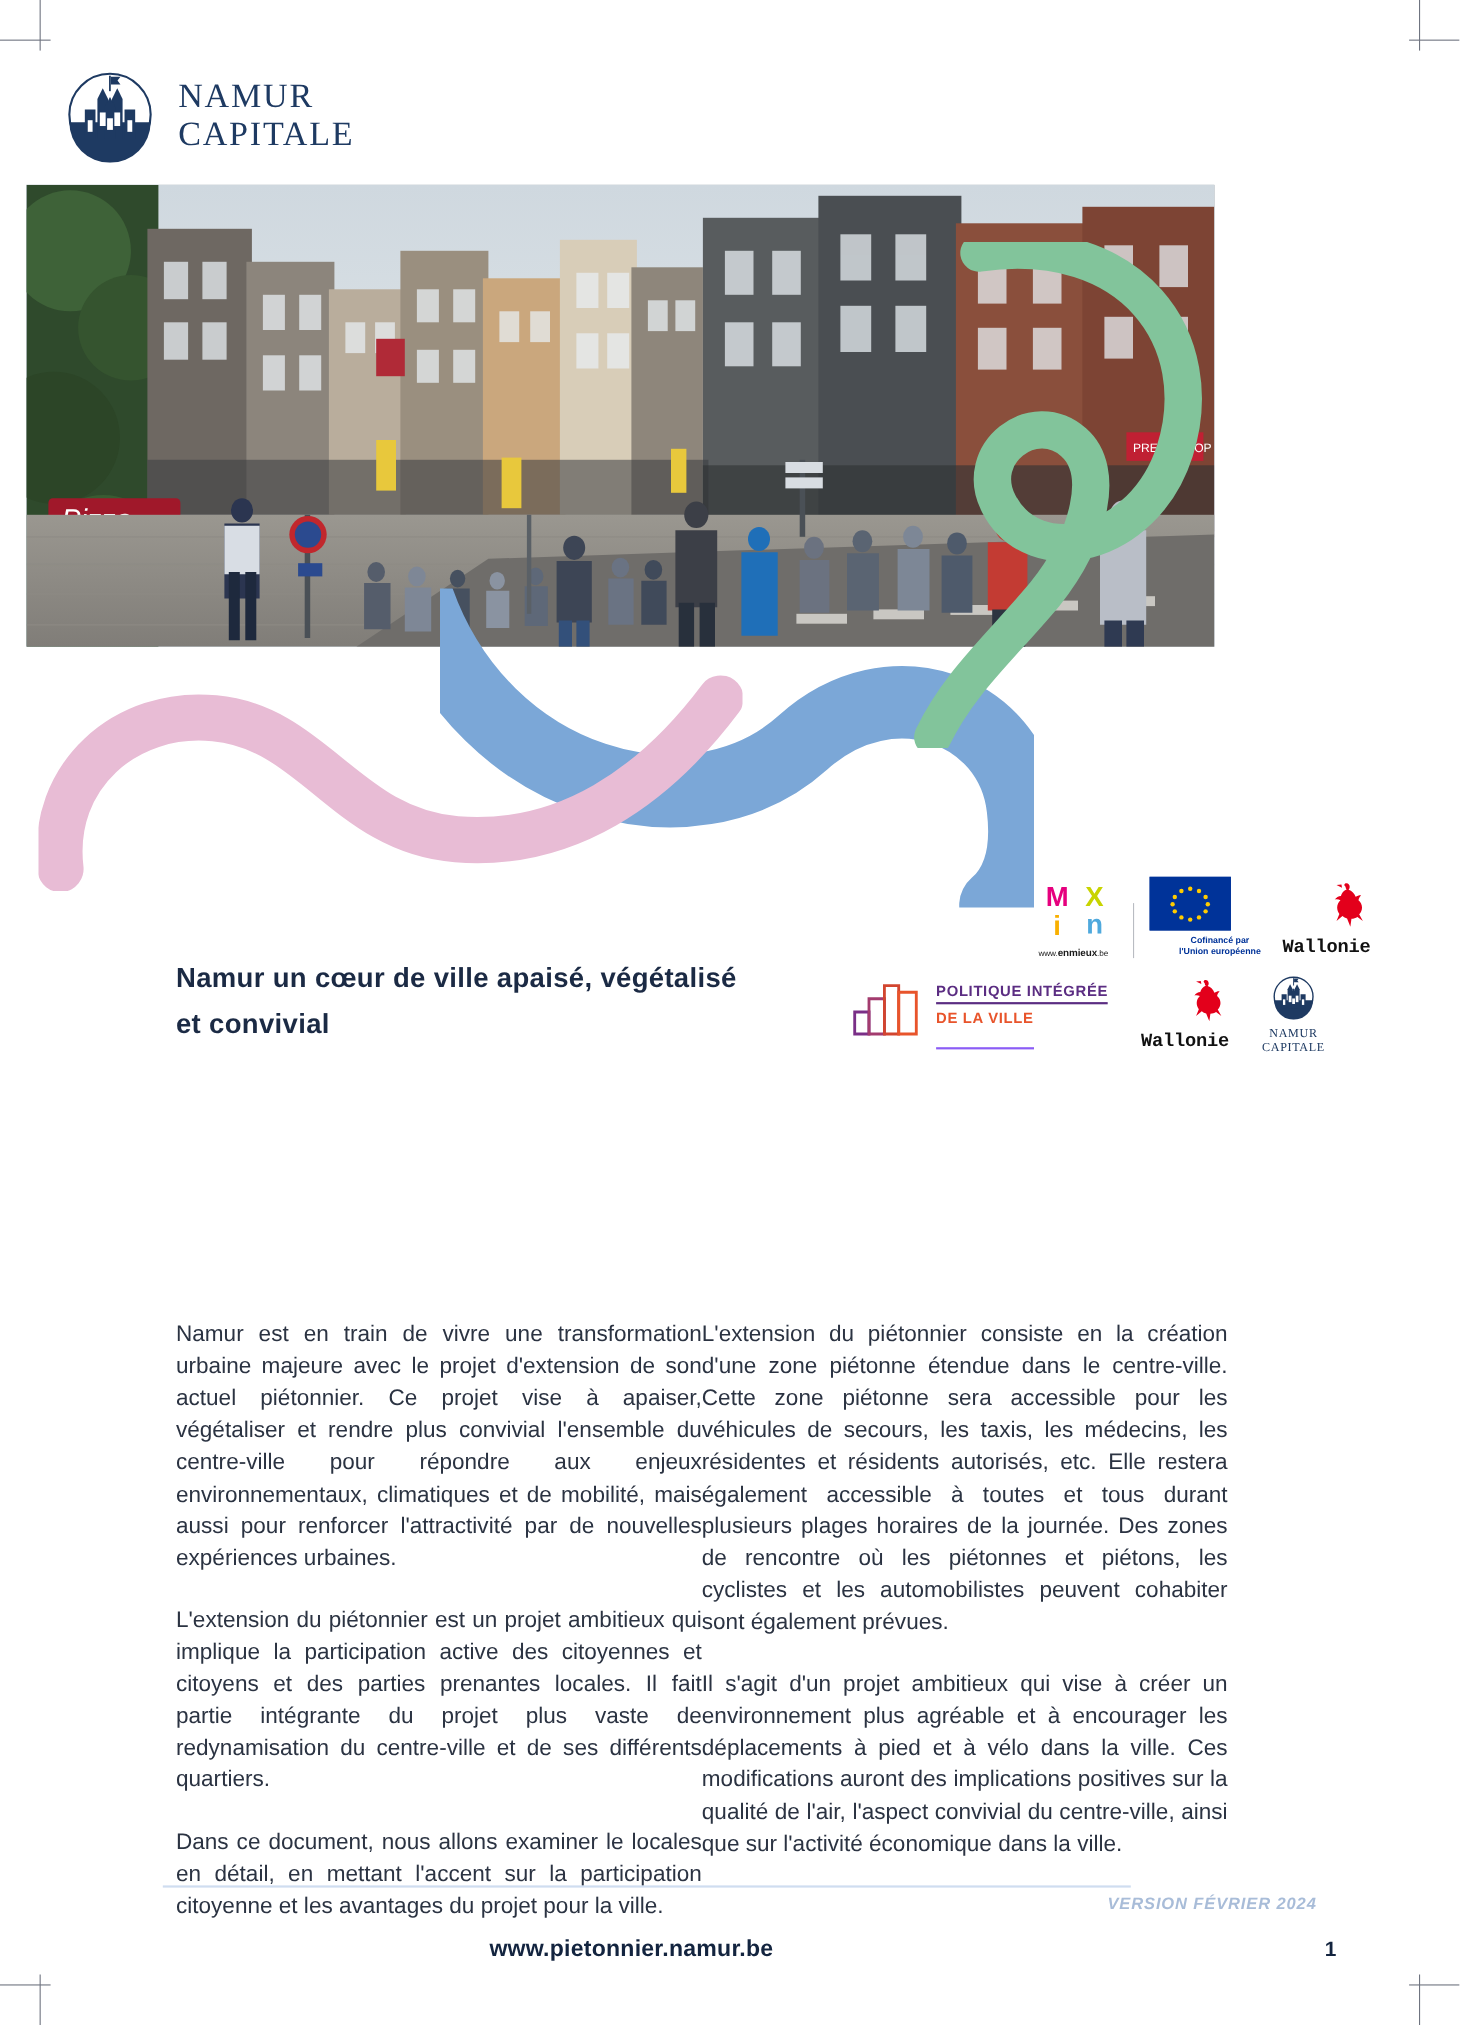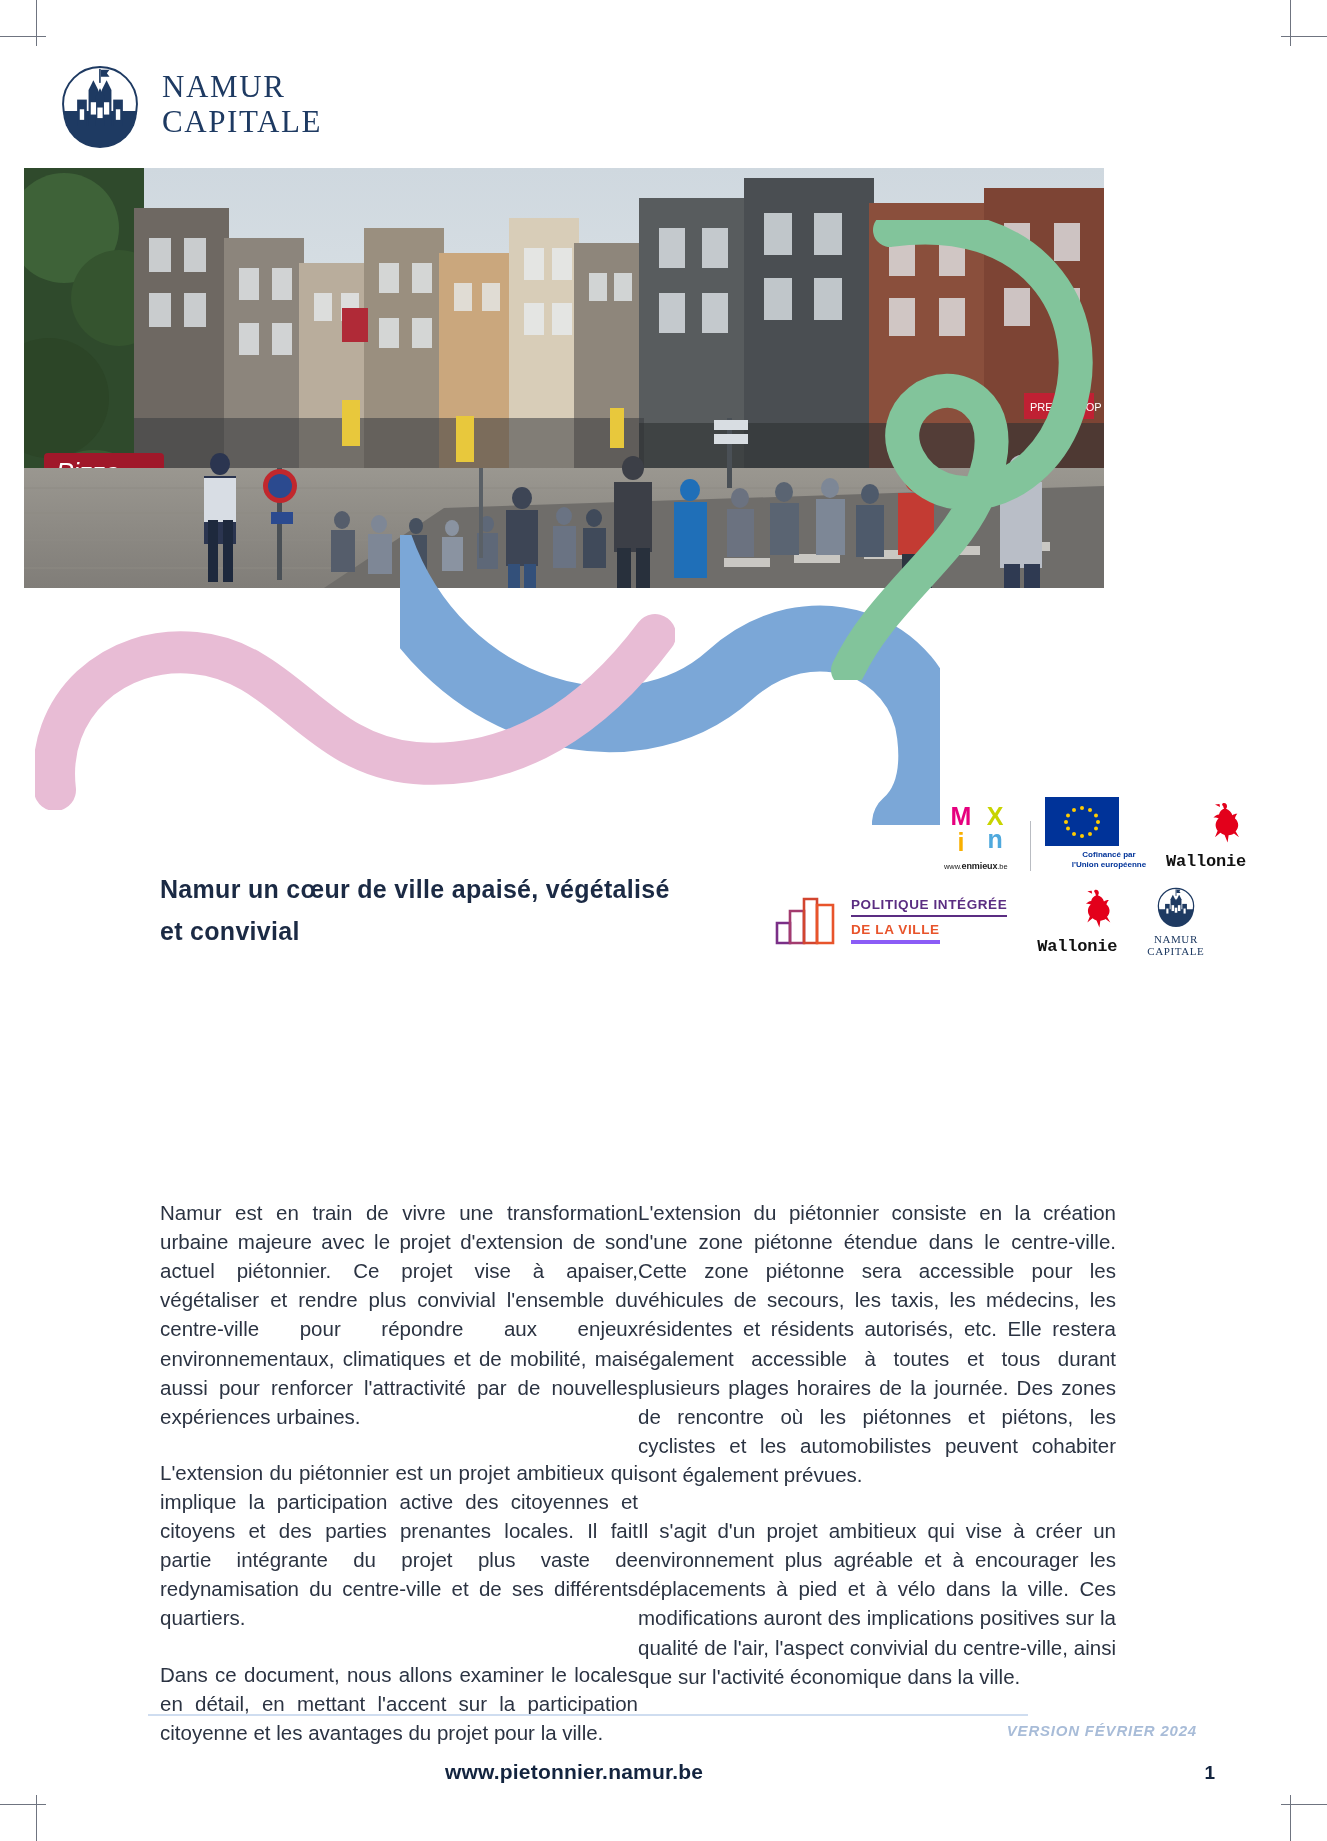--- a/index.html
+++ b/index.html
@@ -134,22 +134,22 @@
     font-size: 17px; font-weight: bold; color: #111;
     letter-spacing: -0.2px; margin-top: 2px;
   }
 
   .pol-block { display: flex; align-items: flex-start; gap: 14px; }
   .pol-text { line-height: 1.32; }
   .pol-l1 { color: #5b2d82; font-size: 13.5px; font-weight: bold;
             letter-spacing: 0.6px; border-bottom: 2px solid #5b2d82;
             display: inline-block; padding-bottom: 1px; }
   .pol-l2 { color: #e8542b; font-size: 13.5px; font-weight: bold;
-            letter-spacing: 0.6px; border-bottom: 4px solid #8b5cf6;
-            display: inline-block; padding-bottom: 1px; margin-top: 4px; }
+            letter-spacing: 0.6px; border-bottom: 2px solid #8b5cf6;
+            display: inline-block; padding-bottom: 17px; margin-top: 4px; }
 
   .namurcap { text-align: center; color: #1e3a62; }
   .nc-text { font-family: "Liberation Serif", serif; font-size: 11px;
              line-height: 1.12; letter-spacing: 0.6px; margin-top: 2px; }
 
   
   .headline {
     position: absolute;
     left: 160px; top: 990px;
     width: 900px;

